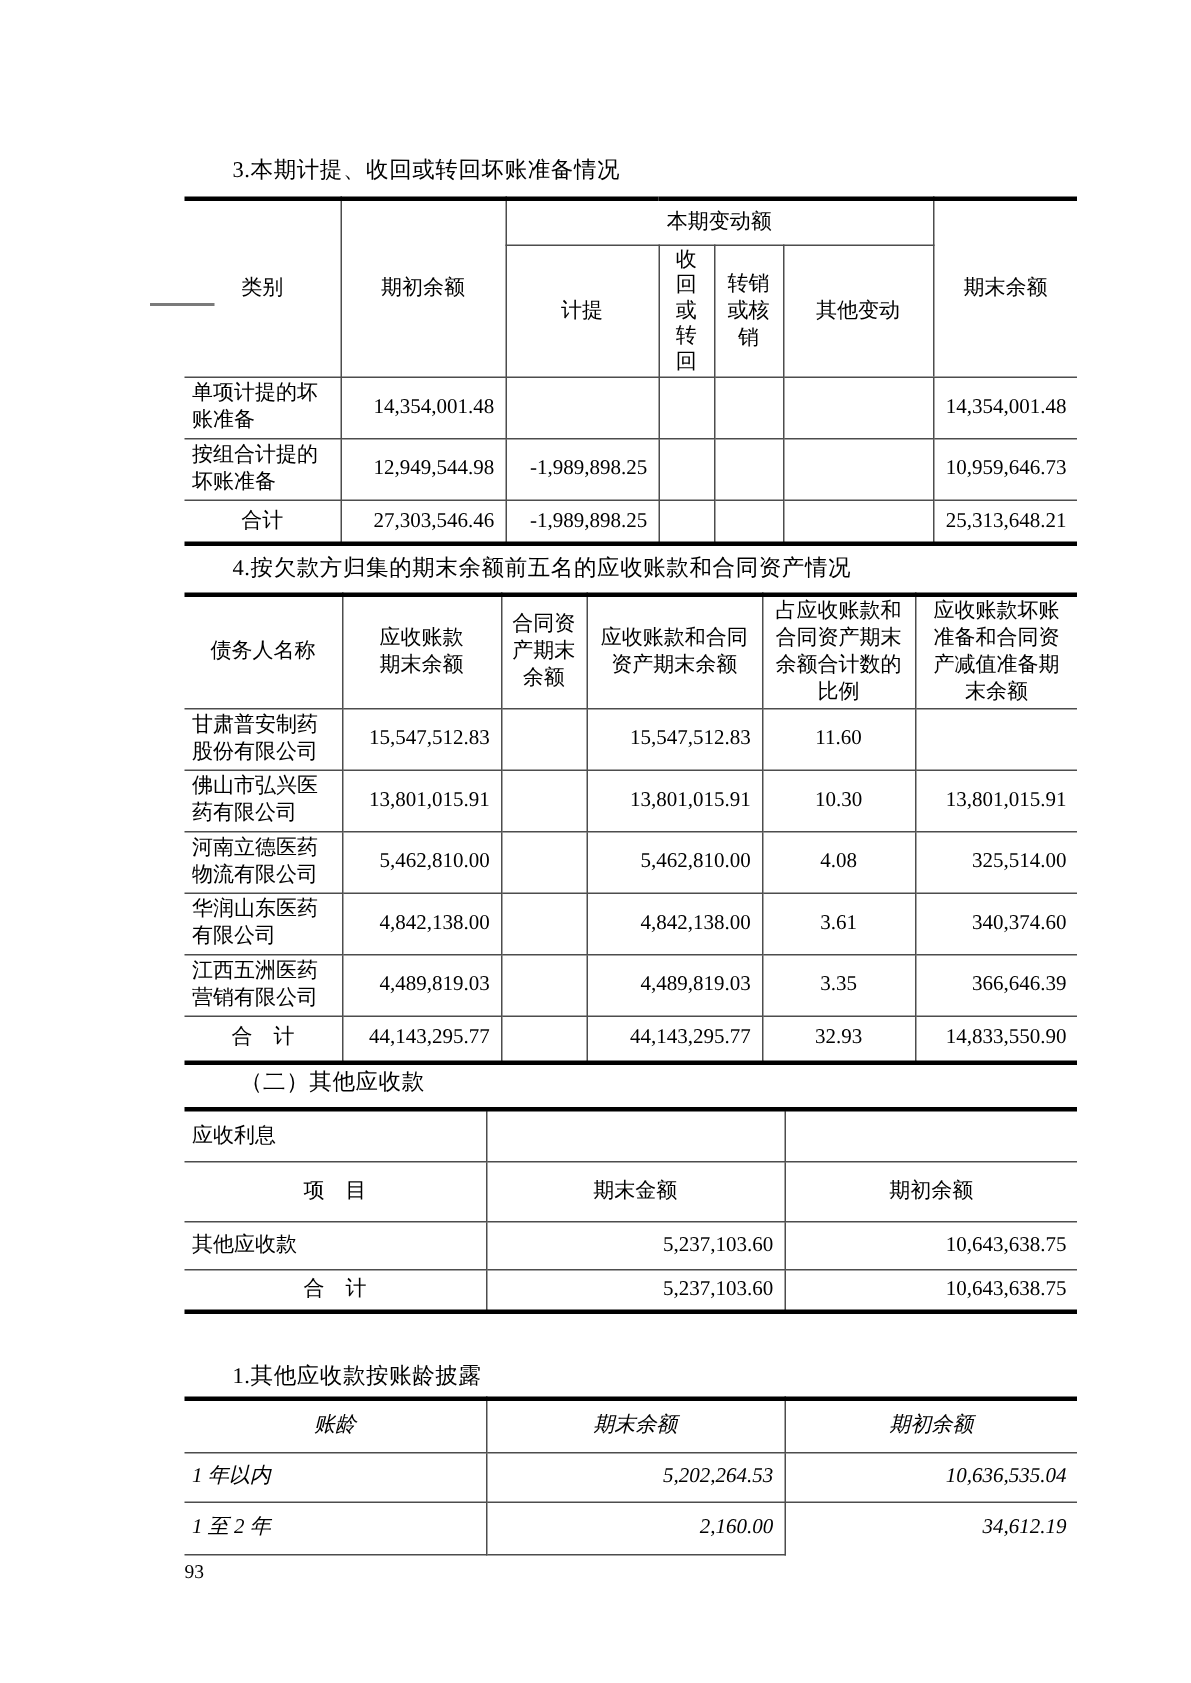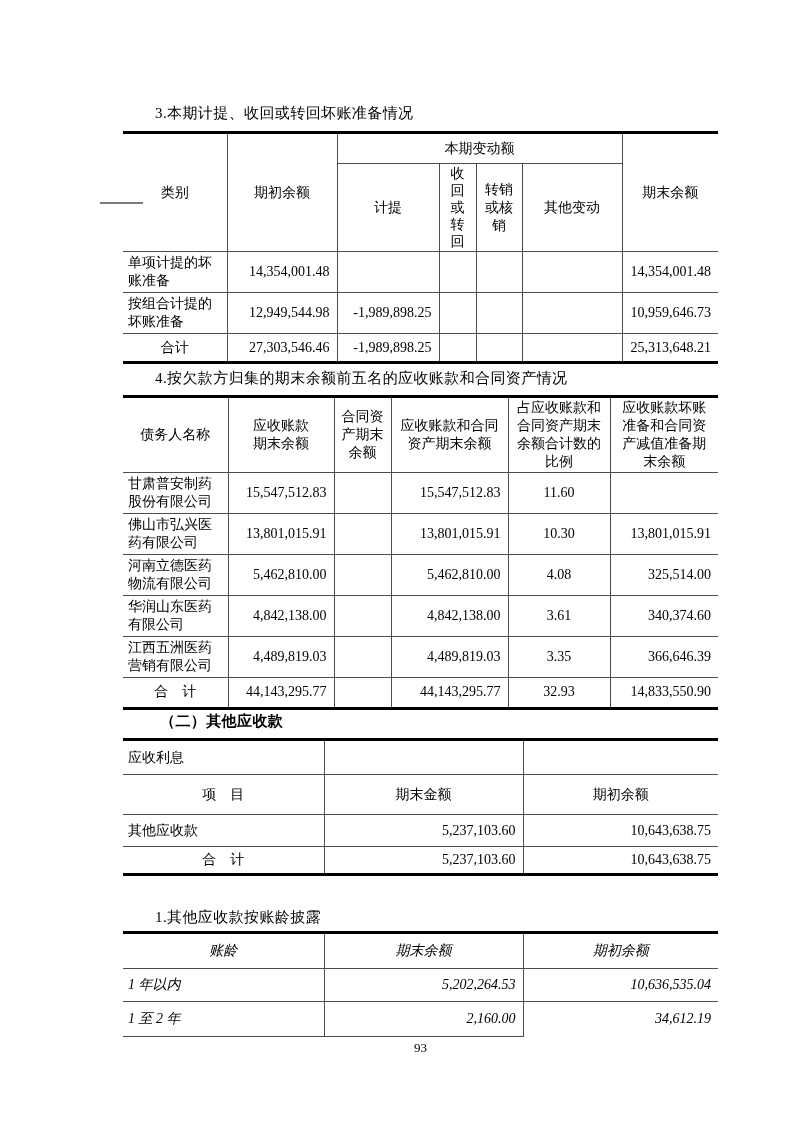--- a/index.html
+++ b/index.html
@@ -7,23 +7,23 @@
   .page {
     position: relative;
     width: 794px; height: 1122px;
     background: #ffffff;
     color: #000;
     font-family: "Liberation Serif", "DejaVu Serif", serif;
     overflow: hidden;
   }
   .abs { position: absolute; }
   .heading { font-size: 15px; letter-spacing: 0.4px; white-space: nowrap; }
-  .heading.bold { font-weight: bold; }
+  .heading.bold { font-weight: normal; }
   .margin-mark { left: 100px; top: 202px; width: 43px; border-top: 2px solid #7a7a7a; height: 0; }
-  .page-num { left: 123px; top: 1040px; width: 595px; text-align: center; font-size: 13px; }
+  .page-num { left: 123px; top: 1040px; width: 595px; font-size: 13px; }
 
   table {
     border-collapse: collapse;
     table-layout: fixed;
     width: 595px;
     border-top: 3px solid #000;
     border-bottom: 3px solid #000;
     font-size: 14px;
     line-height: 1.28;
   }

